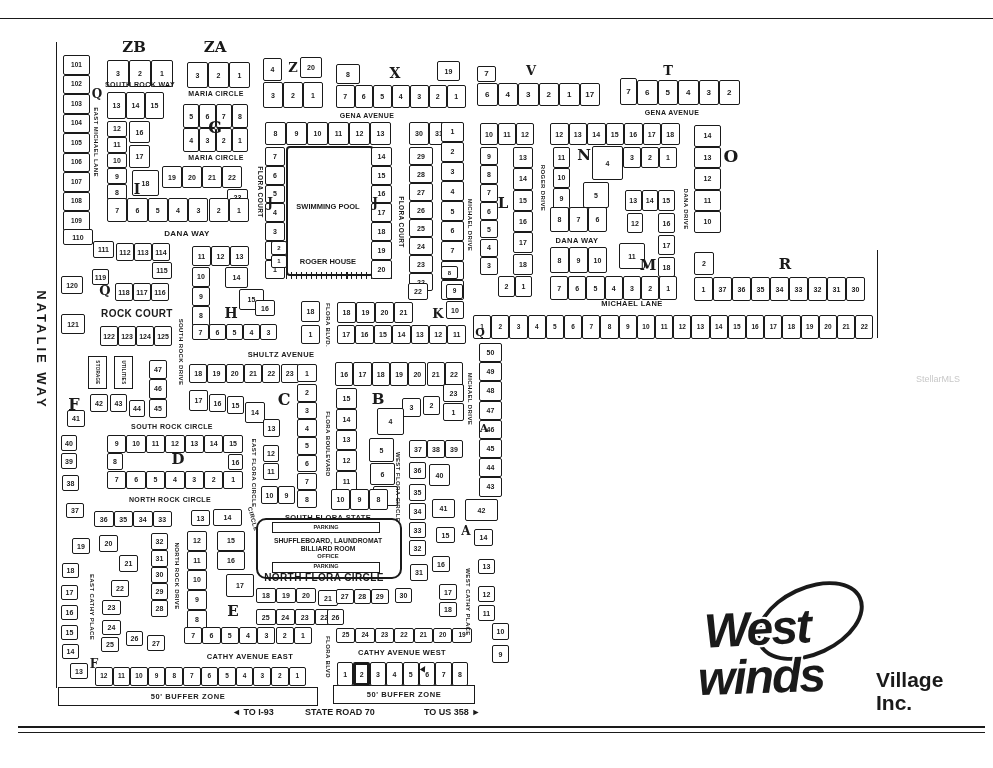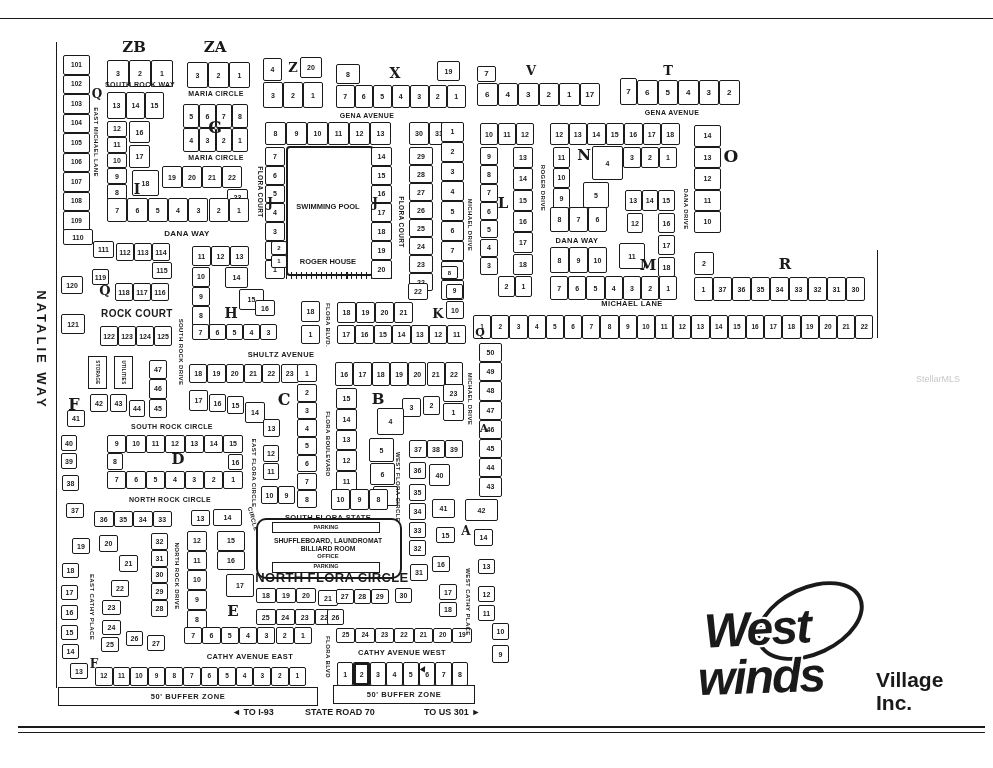--- a/index.html
+++ b/index.html
@@ -71,21 +71,21 @@
 
   <div class="buffer" id="buffer-left">
     <span>50' BUFFER ZONE</span>
   </div>
   <div class="buffer" id="buffer-right">
     <span>50' BUFFER ZONE</span>
   </div>
 
   <span class="hwy-label" style="left:232px;top:707px;"><span>◄</span> <span>TO I-93</span></span>
   <span class="hwy-label" style="left:305px;top:707px;">STATE ROAD 70</span>
-  <span class="hwy-label" style="left:424px;top:707px;"><span>TO US 301</span> <span>►</span></span>
+  <span class="hwy-label" style="left:424px;top:707px;"><span>TO US 358</span> <span>►</span></span>
 
   <div id="swoosh"></div>
   <div id="logo-west">West</div>
   <div id="logo-winds">winds</div>
   <div id="logo-village">Village</div>
   <div id="logo-inc">Inc.</div>
 
   <div id="watermark">StellarMLS</div>
 <div class="lot" style="left: 63px; top: 55px; width: 27px; height: 19.5px; font-size: 6.5px;">101</div>
     <div class="lot" style="left: 63px; top: 74.5px; width: 27px; height: 19.5px; font-size: 6.5px;">102</div>
@@ -542,21 +542,21 @@
     <span class="street-label" style="left: 281px; top: 354px; font-size: 7.5px; transform: translate(-50%, -50%);">SHULTZ AVENUE</span>
     <span class="street-label" style="left: 181px; top: 352px; font-size: 6px; transform: translate(-50%, -50%) rotate(90deg);">SOUTH ROCK DRIVE</span>
     <span class="street-label" style="left: 328px; top: 325px; font-size: 6px; transform: translate(-50%, -50%) rotate(90deg);">FLORA BLVD.</span>
     <span class="street-label" style="left: 328px; top: 444px; font-size: 6px; transform: translate(-50%, -50%) rotate(90deg);">FLORA BOULEVARD</span>
     <span class="street-label" style="left: 470px; top: 399px; font-size: 6px; transform: translate(-50%, -50%) rotate(90deg);">MICHAEL DRIVE</span>
     <span class="street-label" style="left: 172px; top: 426px; font-size: 7px; transform: translate(-50%, -50%);">SOUTH ROCK CIRCLE</span>
     <span class="street-label" style="left: 254px; top: 473px; font-size: 6px; transform: translate(-50%, -50%) rotate(90deg);">EAST FLORA CIRCLE</span>
     <span class="street-label" style="left: 398px; top: 487px; font-size: 6px; transform: translate(-50%, -50%) rotate(90deg);">WEST FLORA CIRCLE</span>
     <span class="street-label" style="left: 170px; top: 499px; font-size: 7px; transform: translate(-50%, -50%);">NORTH ROCK CIRCLE</span>
     <span class="street-label" style="left: 328px; top: 517px; font-size: 7.5px; transform: translate(-50%, -50%);">SOUTH FLORA STATE</span>
-    <span class="street-label" style="left: 332px; top: 577px; font-size: 13px; transform: translate(-50%, -50%); text-align: right;">NORTH FLORA CIRCLE</span>
+    <span class="street-label" style="left: 324px; top: 577px; font-size: 10px; transform: translate(-50%, -50%); text-align: right;">NORTH FLORA CIRCLE</span>
     <span class="street-label" style="left: 177px; top: 576px; font-size: 6px; transform: translate(-50%, -50%) rotate(90deg);">NORTH ROCK DRIVE</span>
     <span class="street-label" style="left: 92px; top: 607px; font-size: 6px; transform: translate(-50%, -50%) rotate(90deg);">EAST CATHY PLACE</span>
     <span class="street-label" style="left: 468px; top: 602px; font-size: 6px; transform: translate(-50%, -50%) rotate(90deg);">WEST CATHY PLACE</span>
     <span class="street-label" style="left: 250px; top: 656px; font-size: 7.5px; transform: translate(-50%, -50%);">CATHY AVENUE EAST</span>
     <span class="street-label" style="left: 402px; top: 652px; font-size: 7.5px; transform: translate(-50%, -50%);">CATHY AVENUE WEST</span>
     <span class="street-label" style="left: 253px; top: 519px; font-size: 6px; transform: translate(-50%, -50%) rotate(75deg);">CIRCLE</span>
     <span class="street-label" style="left: 328px; top: 657px; font-size: 6px; transform: translate(-50%, -50%) rotate(90deg);">FLORA BLVD</span>
     <span class="section-letter" style="left: 134px; top: 47px; font-size: 15px;">ZB</span>
     <span class="section-letter" style="left: 215px; top: 47px; font-size: 15px;">ZA</span>
     <span class="section-letter" style="left: 293px; top: 67px; font-size: 13px;">Z</span>

